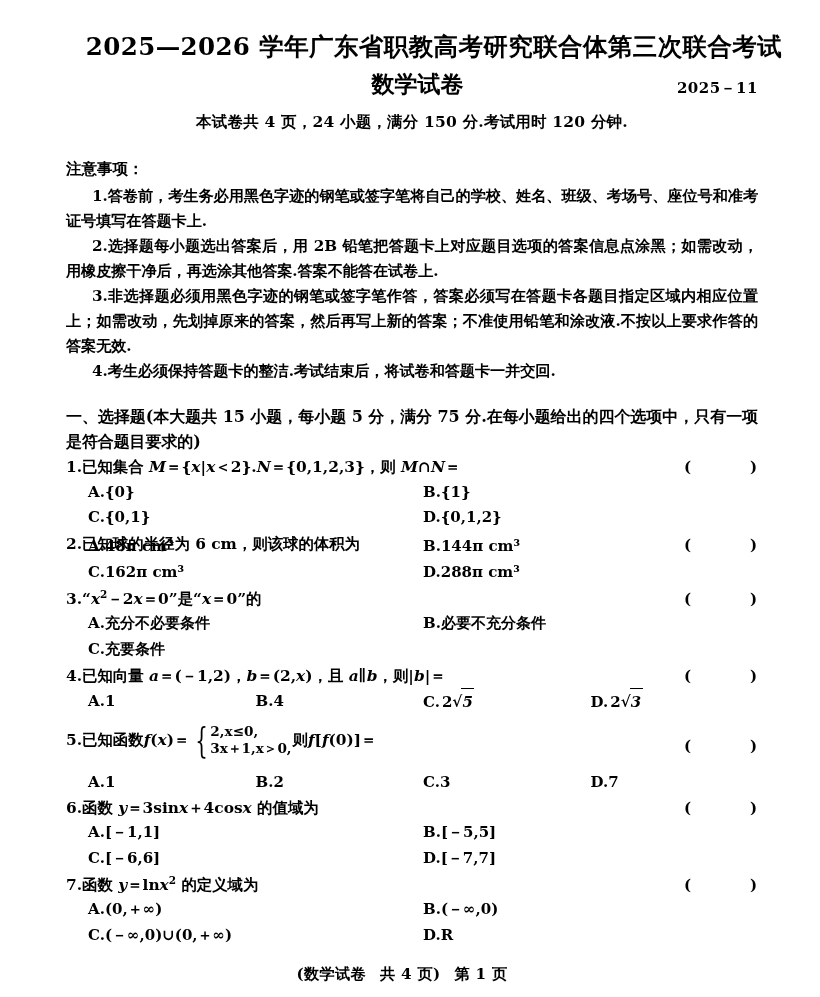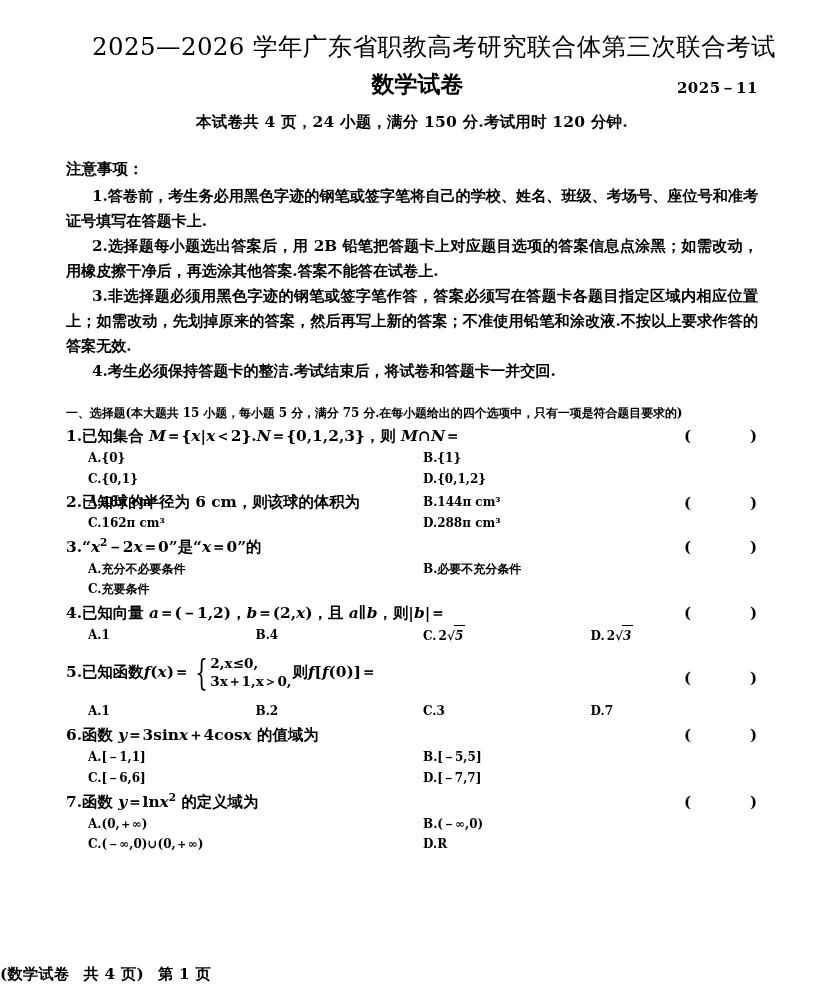--- a/index.html
+++ b/index.html
@@ -20,21 +20,21 @@
     position: relative;
     width: 820px;
     height: 997px;
     box-sizing: border-box;
     padding: 0;
   }
 
   
   .doc-title {
     text-align: center;
-    font-weight: normal;
+    font-weight: bold;
     font-size: 24.5px;
     letter-spacing: 0.4px;
     margin: 0;
     padding-top: 32px;
     line-height: 1.22;
     white-space: nowrap;
     padding-left: 48px;
   }
   .subtitle-row {
     position: relative;
@@ -80,21 +80,21 @@
     line-height: 1.62;
     text-indent: 26px;
     margin: 0;
     text-align: justify;
     letter-spacing: -0.1px;
   }
   .notice-item.spaced { margin-top: 1px; }
 
   .section-head {
     font-weight: bold;
-    font-size: 12px;
+    font-size: 16px;
     line-height: 1.58;
     margin: 20px 0 2px 0;
     text-align: justify;
     letter-spacing: -0.1px;
   }
 
   
   .question {
     margin-top: 2px;
   }
@@ -116,21 +116,21 @@
     letter-spacing: 1px;
     text-align: left;
   }
   .q-stem .ansbox .rp { float: right; }
 
   .opts {
     display: flex;
     flex-wrap: wrap;
     padding-left: 22px;
     font-weight: bold;
-    font-size: 12px;
+    font-size: 15px;
   }
   .opts.two-col .opt { width: 50%; line-height: 1.72; }
   .opts.four-col .opt { width: 25%; line-height: 1.74; }
 
   
   .mi { font-style: italic; font-family: "DejaVu Serif", "Liberation Serif", serif; }
   .mb { font-style: italic; font-weight: bold; }
   sup { font-size: 0.68em; vertical-align: super; line-height: 0; }
   .sqrt {
     display: inline-block;
@@ -169,21 +169,21 @@
   }
   .q5-stem { line-height: 1.5; min-height: 46px; padding-top: 6px; }
   .q5-stem .inline-mid { display: inline-flex; align-items: center; }
 
   
   .footer {
     position: absolute;
     bottom: 12px;
     left: 0;
     width: 804px;
-    text-align: left;
+    text-align: center;
     font-weight: bold;
     font-size: 15.2px;
     letter-spacing: 0.3px;
   }
   .footer .gap { display: inline-block; width: 14px; }
 </style>
 </head>
 <body>
 
 <div class="page">

